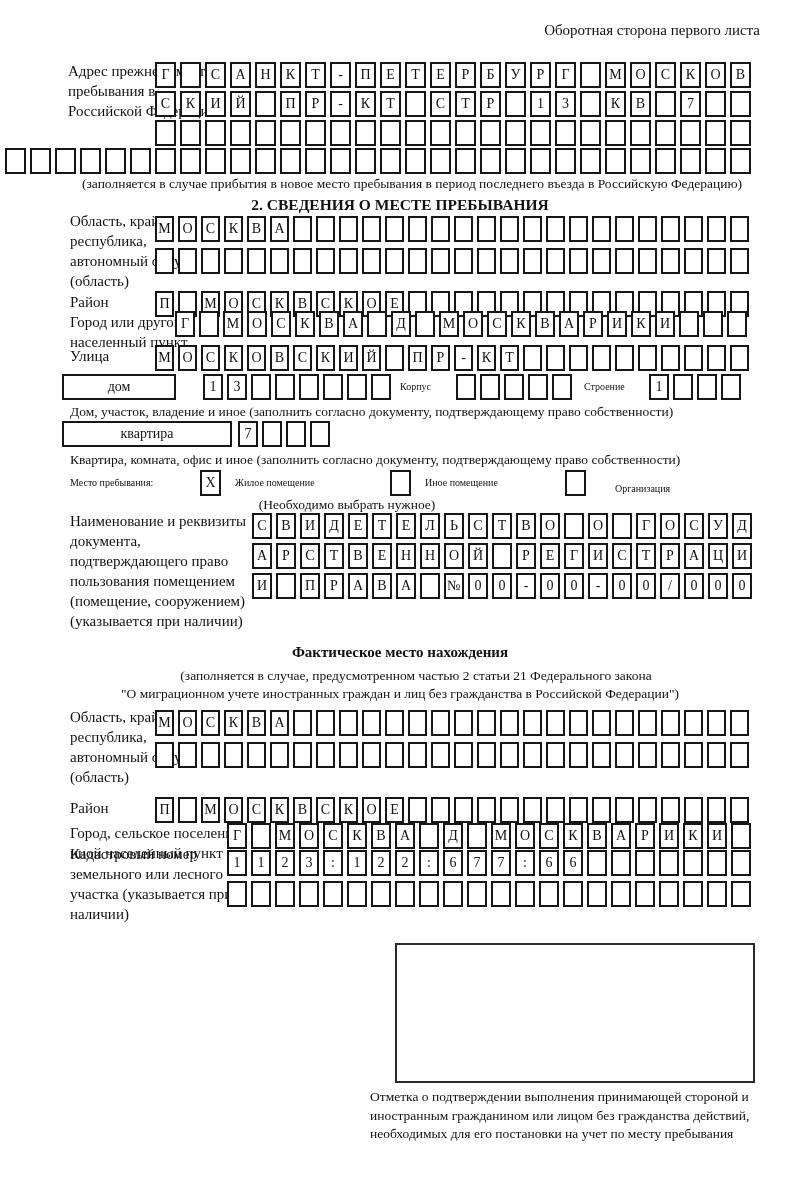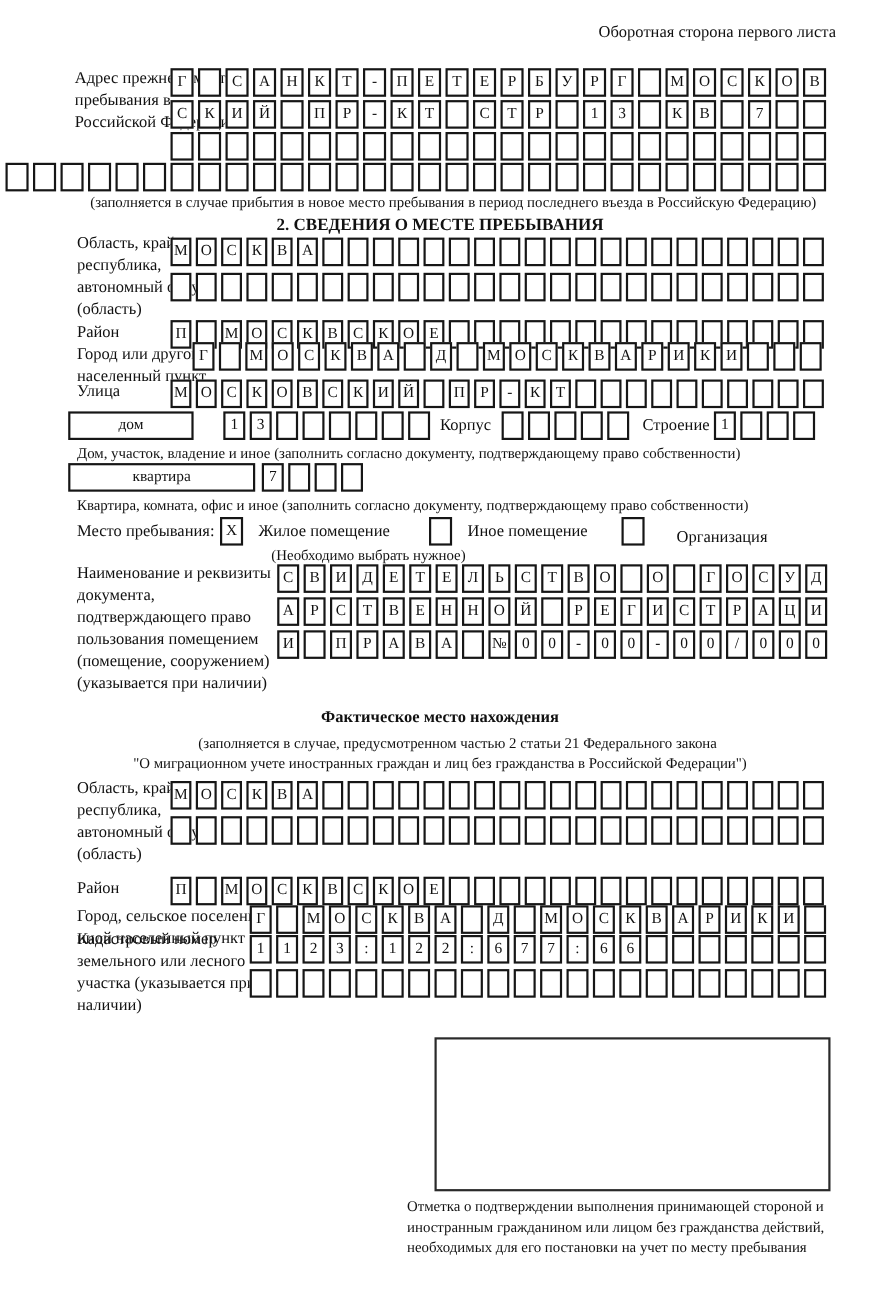--- a/index.html
+++ b/index.html
@@ -20,21 +20,21 @@
     height:26px;text-align:center;font-size:14px;line-height:21px;
     vertical-align:top;background:#fff;
   }
   .p25 .cell{width:21px;margin-right:4px;}
   .p24 .cell{width:20px;margin-right:4px;}
   .p23 .cell{width:19px;margin-right:4px;}
   .widebox{
     box-sizing:border-box;border:2px solid #161616;height:26px;
     text-align:center;font-size:14px;line-height:21px;background:#fff;
   }
-  .inline-label{font-size:15px;line-height:26px;white-space:nowrap;font-family:Liberation Serif, serif;}
+  .inline-label{font-size:10px;line-height:26px;white-space:nowrap;font-family:Liberation Serif, serif;}
   .stamp-box{box-sizing:border-box;border:2px solid #2a2a2a;background:#fff;}
   .stamp-caption{font-size:13.5px;line-height:1.38;}
 </style>
 </head>
 <body>
 
 <div class="sheet">
 
   <div class="abs title-right" style="top:22px;right:40px;width:400px">Оборотная сторона первого листа</div>
 
@@ -72,21 +72,21 @@
   <div class="abs row-cells p24" style="top:421px;left:238px"><div class="cell">7</div><div class="cell"></div><div class="cell"></div><div class="cell"></div></div>
   <div class="abs caption" style="top:452px;left:70px;width:680px">Квартира, комната, офис и иное (заполнить согласно документу, подтверждающему право собственности)</div>
 
   <div class="abs inline-label" style="top:470px;left:70px">Место пребывания:</div>
   <div class="abs row-cells p25" style="top:470px;left:200px"><div class="cell">X</div></div>
   <div class="abs inline-label" style="top:470px;left:235px">Жилое помещение</div>
   <div class="abs row-cells p25" style="top:470px;left:390px"><div class="cell"></div></div>
   <div class="abs inline-label" style="top:470px;left:425px">Иное помещение</div>
   <div class="abs row-cells p25" style="top:470px;left:565px"><div class="cell"></div></div>
   <div class="abs inline-label" style="top:476px;left:615px">Организация</div>
-  <div class="abs caption" style="top:497px;left:160px;width:350px;text-align:center">(Необходимо выбрать нужное)</div>
+  <div class="abs caption" style="top:497px;left:172px;width:350px;text-align:center">(Необходимо выбрать нужное)</div>
 
   <div class="abs label" style="top:512px;left:70px;width:180px">Наименование и реквизиты документа, подтверждающего право пользования помещением (помещение, сооружением) (указывается при наличии)</div>
   <div class="abs row-cells p24" style="top:513px;left:252px"><div class="cell">С</div><div class="cell">В</div><div class="cell">И</div><div class="cell">Д</div><div class="cell">Е</div><div class="cell">Т</div><div class="cell">Е</div><div class="cell">Л</div><div class="cell">Ь</div><div class="cell">С</div><div class="cell">Т</div><div class="cell">В</div><div class="cell">О</div><div class="cell"></div><div class="cell">О</div><div class="cell"></div><div class="cell">Г</div><div class="cell">О</div><div class="cell">С</div><div class="cell">У</div><div class="cell">Д</div></div>
   <div class="abs row-cells p24" style="top:543px;left:252px"><div class="cell">А</div><div class="cell">Р</div><div class="cell">С</div><div class="cell">Т</div><div class="cell">В</div><div class="cell">Е</div><div class="cell">Н</div><div class="cell">Н</div><div class="cell">О</div><div class="cell">Й</div><div class="cell"></div><div class="cell">Р</div><div class="cell">Е</div><div class="cell">Г</div><div class="cell">И</div><div class="cell">С</div><div class="cell">Т</div><div class="cell">Р</div><div class="cell">А</div><div class="cell">Ц</div><div class="cell">И</div></div>
   <div class="abs row-cells p24" style="top:573px;left:252px"><div class="cell">И</div><div class="cell"></div><div class="cell">П</div><div class="cell">Р</div><div class="cell">А</div><div class="cell">В</div><div class="cell">А</div><div class="cell"></div><div class="cell">№</div><div class="cell">0</div><div class="cell">0</div><div class="cell">-</div><div class="cell">0</div><div class="cell">0</div><div class="cell">-</div><div class="cell">0</div><div class="cell">0</div><div class="cell">/</div><div class="cell">0</div><div class="cell">0</div><div class="cell">0</div></div>
 
   <div class="abs sub-header" style="top:644px;left:0">Фактическое место нахождения</div>
   <div class="abs note" style="top:668px;left:16px">(заполняется в случае, предусмотренном частью 2 статьи 21 Федерального закона</div>
   <div class="abs note" style="top:686px;left:0">"О миграционном учете иностранных граждан и лиц без гражданства в Российской Федерации")</div>
 

